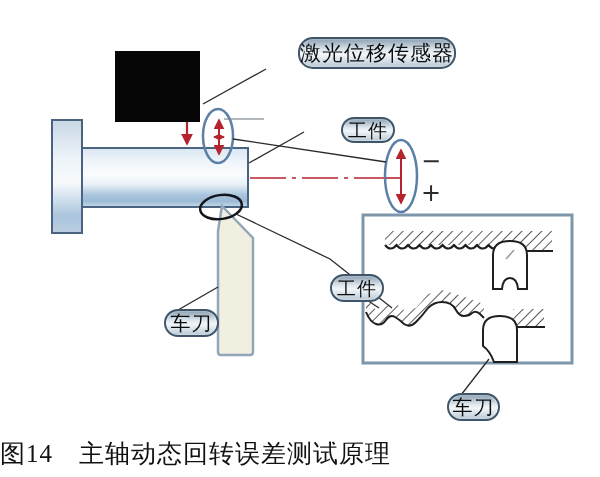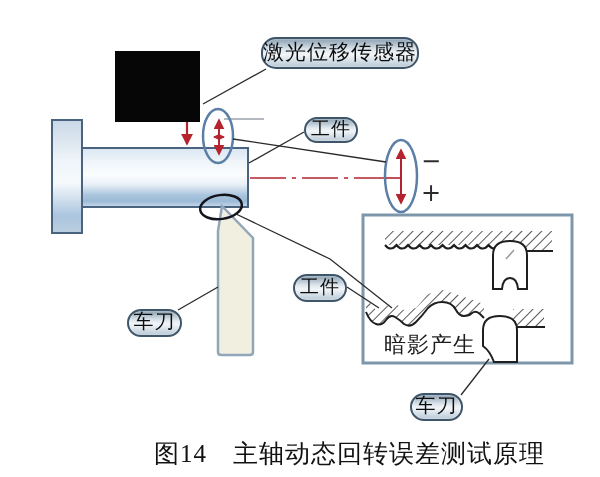--- a/index.html
+++ b/index.html
@@ -7,31 +7,31 @@
     position:relative;width:600px;height:477px;background:#ffffff;overflow:hidden;
     font-family:"Liberation Serif","DejaVu Serif",serif;
   }
   #diagram-svg{position:absolute;left:0;top:0;}
   .tag{
     position:absolute;box-sizing:border-box;
     border:2px solid #3f5569;border-radius:15px;
     background:linear-gradient(180deg,#8ba0b2 0%,#dde6ed 38%,#f2f6f9 55%,#b9c9d6 100%);
     box-shadow:inset 0 0 2px rgba(255,255,255,.85);
     color:#0c0c0c;display:flex;align-items:center;justify-content:center;
-    font-family:Liberation Mono, monospace;
-    letter-spacing:1px;line-height:1;
+    font-family:Liberation Serif, serif;
+    letter-spacing:1px;line-height:1;margin-left:37px;
   }
   .txt{
     position:absolute;color:#1c1c1c;white-space:nowrap;
     font-family:"Liberation Serif","DejaVu Serif",serif;line-height:1;
   }
   .sign{position:absolute;color:#2b2b2b;font-size:24px;line-height:1;
     font-family:"DejaVu Sans","Liberation Sans",sans-serif;}
   #caption{
-    position:absolute;left:0;top:437px;width:545px;text-align:right;
+    position:absolute;left:0;top:437px;width:545px;text-align:left;
     font-size:25px;color:#111;letter-spacing:1px;
   }
 </style>
 </head>
 <body>
 
 <div id="stage">
 
   <svg id="diagram-svg" width="600" height="477" viewBox="0 0 600 477">
     <defs>
@@ -114,17 +114,16 @@
 
   <div class="tag" style="left:293px;top:274px;width:54px;height:28px;font-size:19px;">工件</div>
 
   <div class="tag" style="left:127px;top:309px;width:55px;height:28px;font-size:20px;">车刀</div>
 
   <div class="tag" style="left:410px;top:393px;width:53px;height:28px;font-size:20px;">车刀</div>
 
   <div class="sign" style="left:421px;top:149px;">−</div>
   <div class="sign" style="left:421px;top:181px;">+</div>
 
-  <div class="txt" style="left:384px;top:334px;font-size:22px;letter-spacing:1px;">暗影产生</div>
 
   <div id="caption">图14　主轴动态回转误差测试原理</div>
 
 </div>
 
 </body></html>

